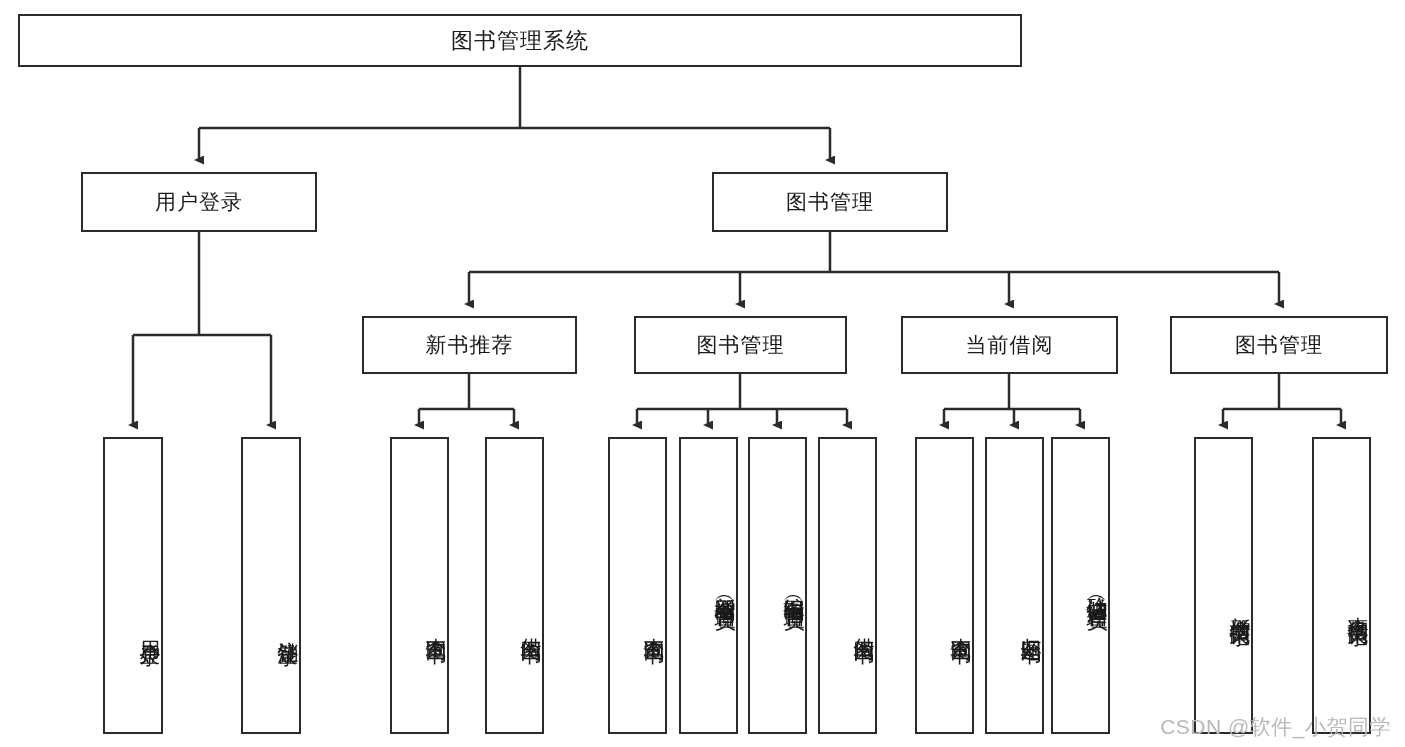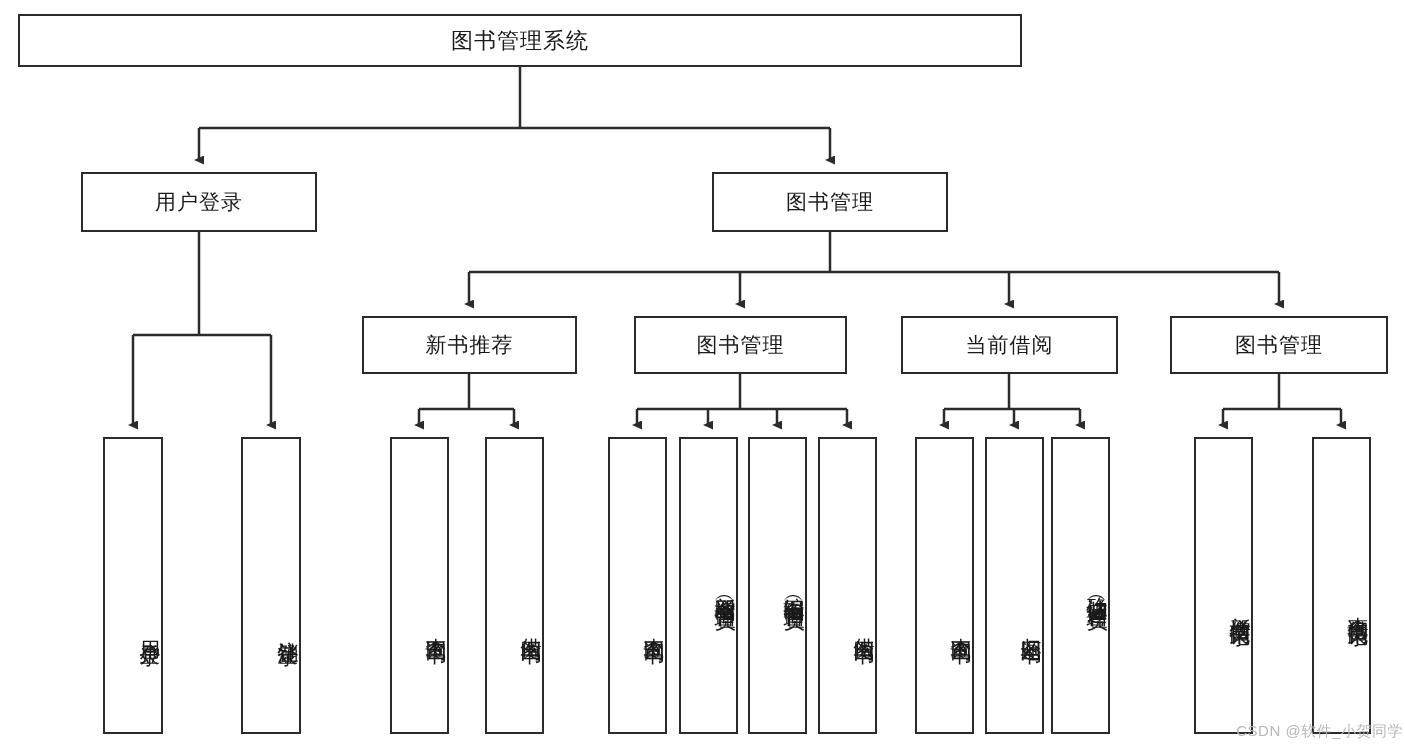--- a/index.html
+++ b/index.html
@@ -51,23 +51,23 @@
   #links {
     position: absolute;
     left: 0;
     top: 0;
     width: 1405px;
     height: 747px;
     pointer-events: none;
   }
   #watermark {
     position: absolute;
-    right: 2px;
+    right: 14px;
     bottom: 6px;
-    font-size: 15px;
+    font-size: 21px;
     color: #b8b8b8;
     white-space: nowrap;
     letter-spacing: 0.5px;
     margin-left: 8px;
   }
 </style>
 </head>
 <body>
 
 <div id="canvas">

